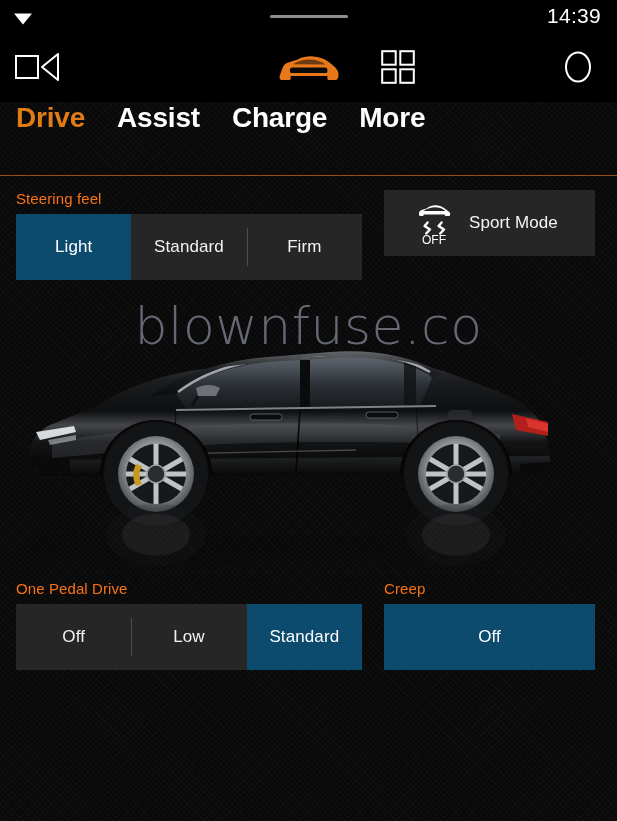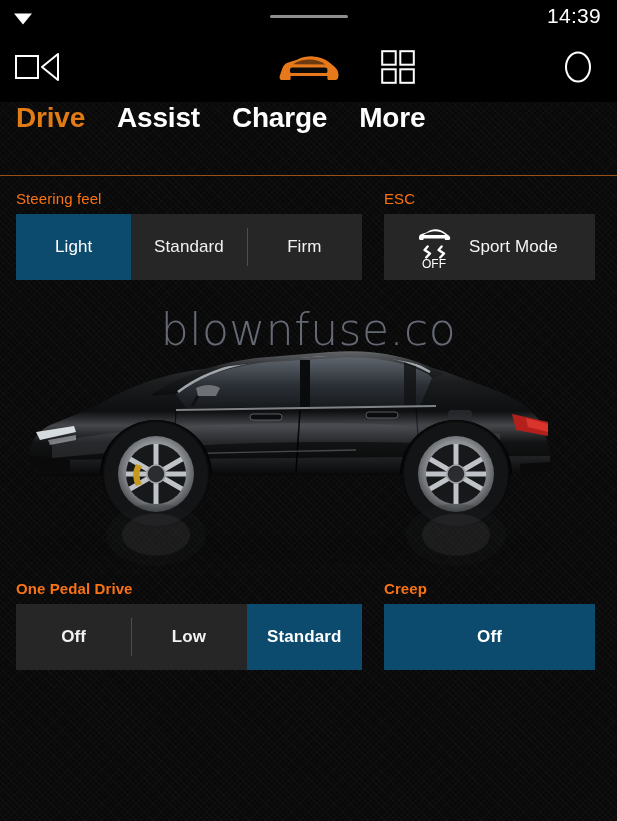--- a/index.html
+++ b/index.html
@@ -127,21 +127,21 @@
     display: flex;
     flex-direction: column;
   }
 
   .control-row {
     display: flex;
     padding: 0 16px;
     gap: 22px;
   }
   .row-top    { padding-top: 14px; }
-  .row-bottom { padding-bottom: 17px; font-weight: bold; }
+  .row-bottom { padding-bottom: 17px; }
 
   .control-group.wide   { flex: 0 0 346px; }
   .control-group.narrow { flex: 0 0 211px; }
 
   .group-label {
     font-size: 15px;
     color: #f97316;
     margin-bottom: 7px;
     letter-spacing: 0.1px;
   }
@@ -203,22 +203,22 @@
   
   .hero {
     flex: 1 1 auto;
     position: relative;
     overflow: hidden;
   }
   .watermark {
     position: absolute;
     left: 50%;
     transform: translateX(-50%);
-    top: 24px;
-    font-size: 44px;
+    top: 16px;
+    font-size: 52px;
     color: #9aa2b4;
     opacity: 0.62;
     white-space: nowrap;
     letter-spacing: 0.5px;
     font-family: "DejaVu Sans", sans-serif;
     font-weight: 300;
     pointer-events: none;
   }
   .car-wrap {
     position: absolute;
@@ -310,21 +310,20 @@
       <div class="control-group wide">
         <div class="group-label">Steering feel</div>
         <div class="segmented">
           <div class="segment selected">Light</div>
           <div class="segment">Standard</div>
           <div class="segment divided">Firm</div>
         </div>
       </div>
 
       <div class="control-group narrow">
-        <div class="group-label">ESC</div>
         <div class="esc-tile">
           <span class="esc-icon">
             <svg viewBox="0 0 42 46" width="42" height="46" aria-hidden="true">
               <path d="M6 13.5 C6 12 7 10.6 8.6 10.1 L13.4 8.5
                        C16.6 6 19.8 5.2 22.6 5.3 C26 5.4 29.6 6.6 32.4 9
                        L35 11 C36.6 12.2 37.2 13 37.2 14.2
                        C37.2 15.4 36.4 16.1 35.2 16.1 L32.6 16.1
                        C32.1 16.1 31.8 15.8 31.8 15.3 L31.8 14.4 L10.6 14.4 L10.6 15.3
                        C10.6 15.8 10.3 16.1 9.8 16.1 L7.4 16.1
                        C6.6 16.1 6 15.5 6 14.6 Z" fill="#ffffff"></path>

